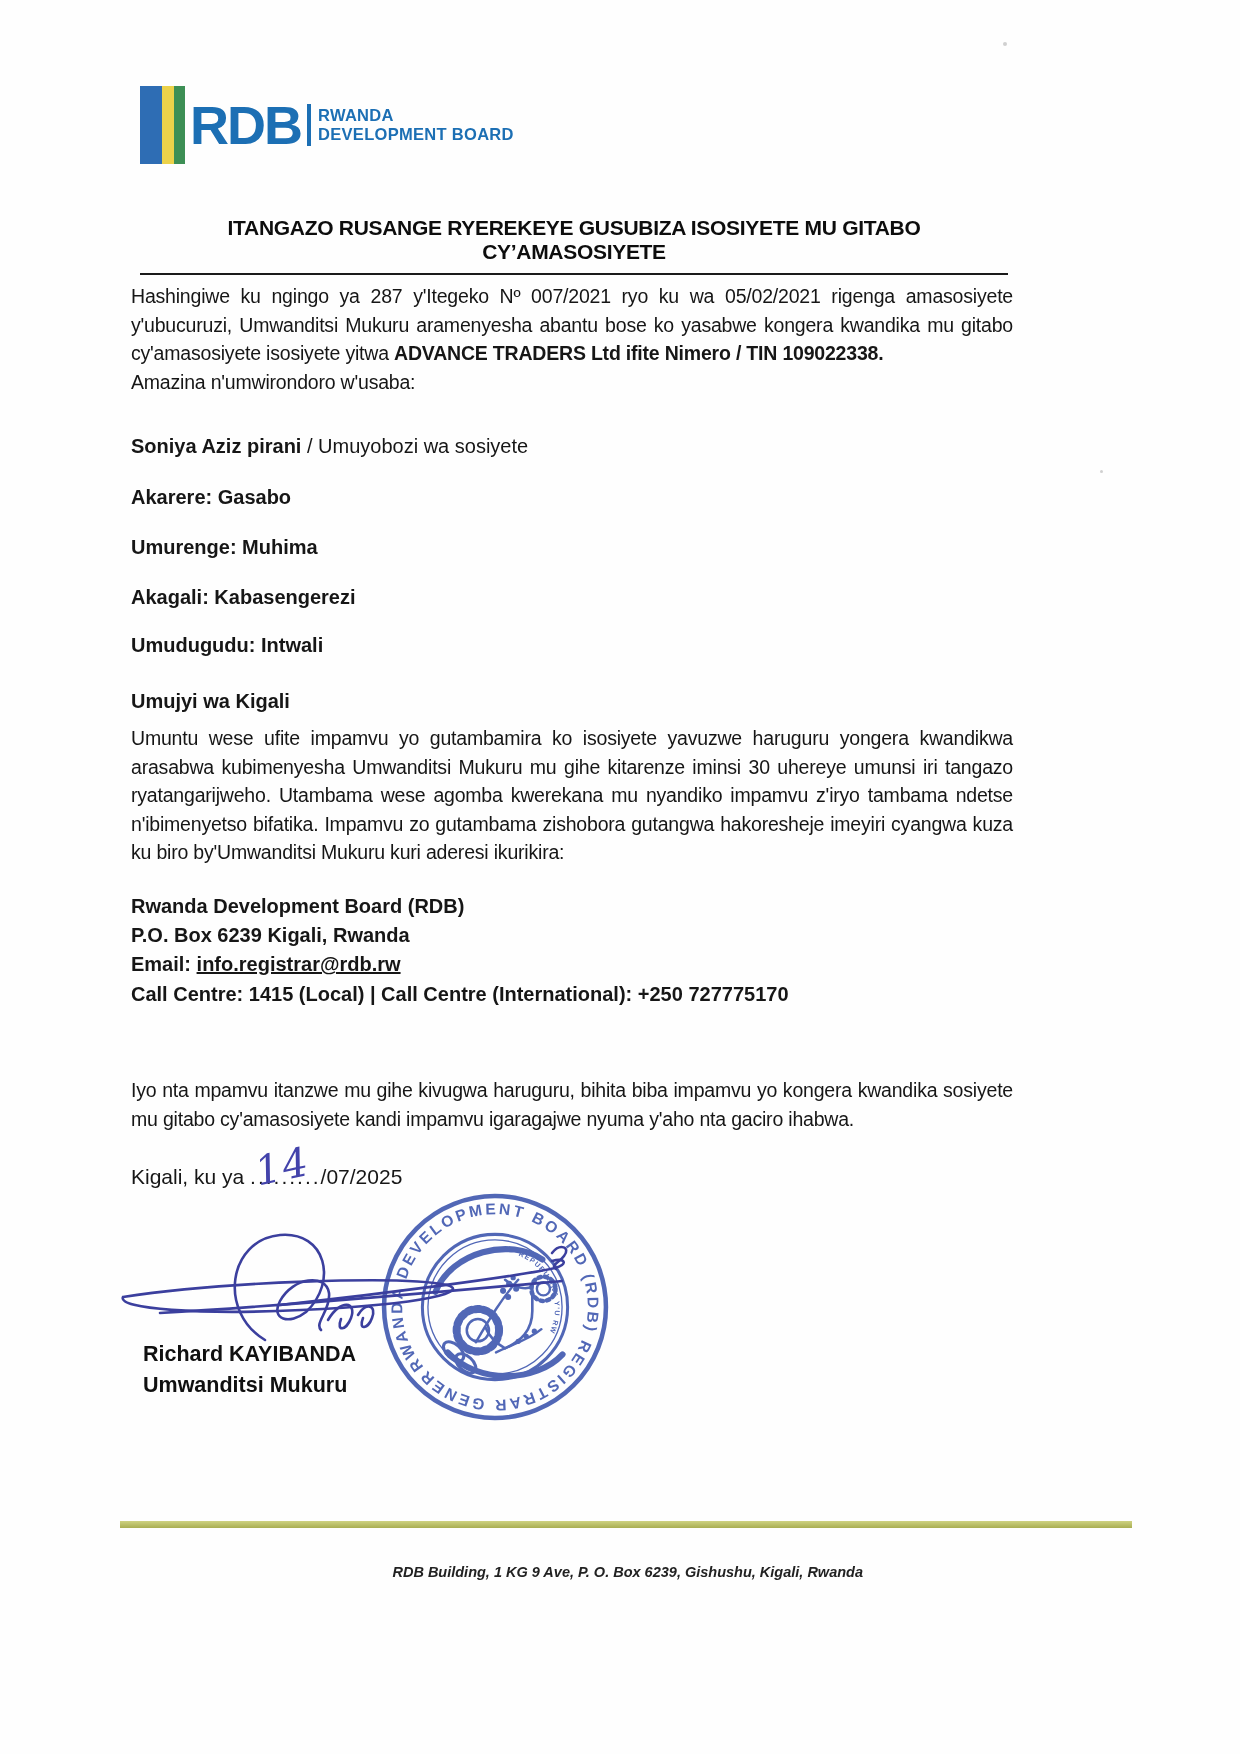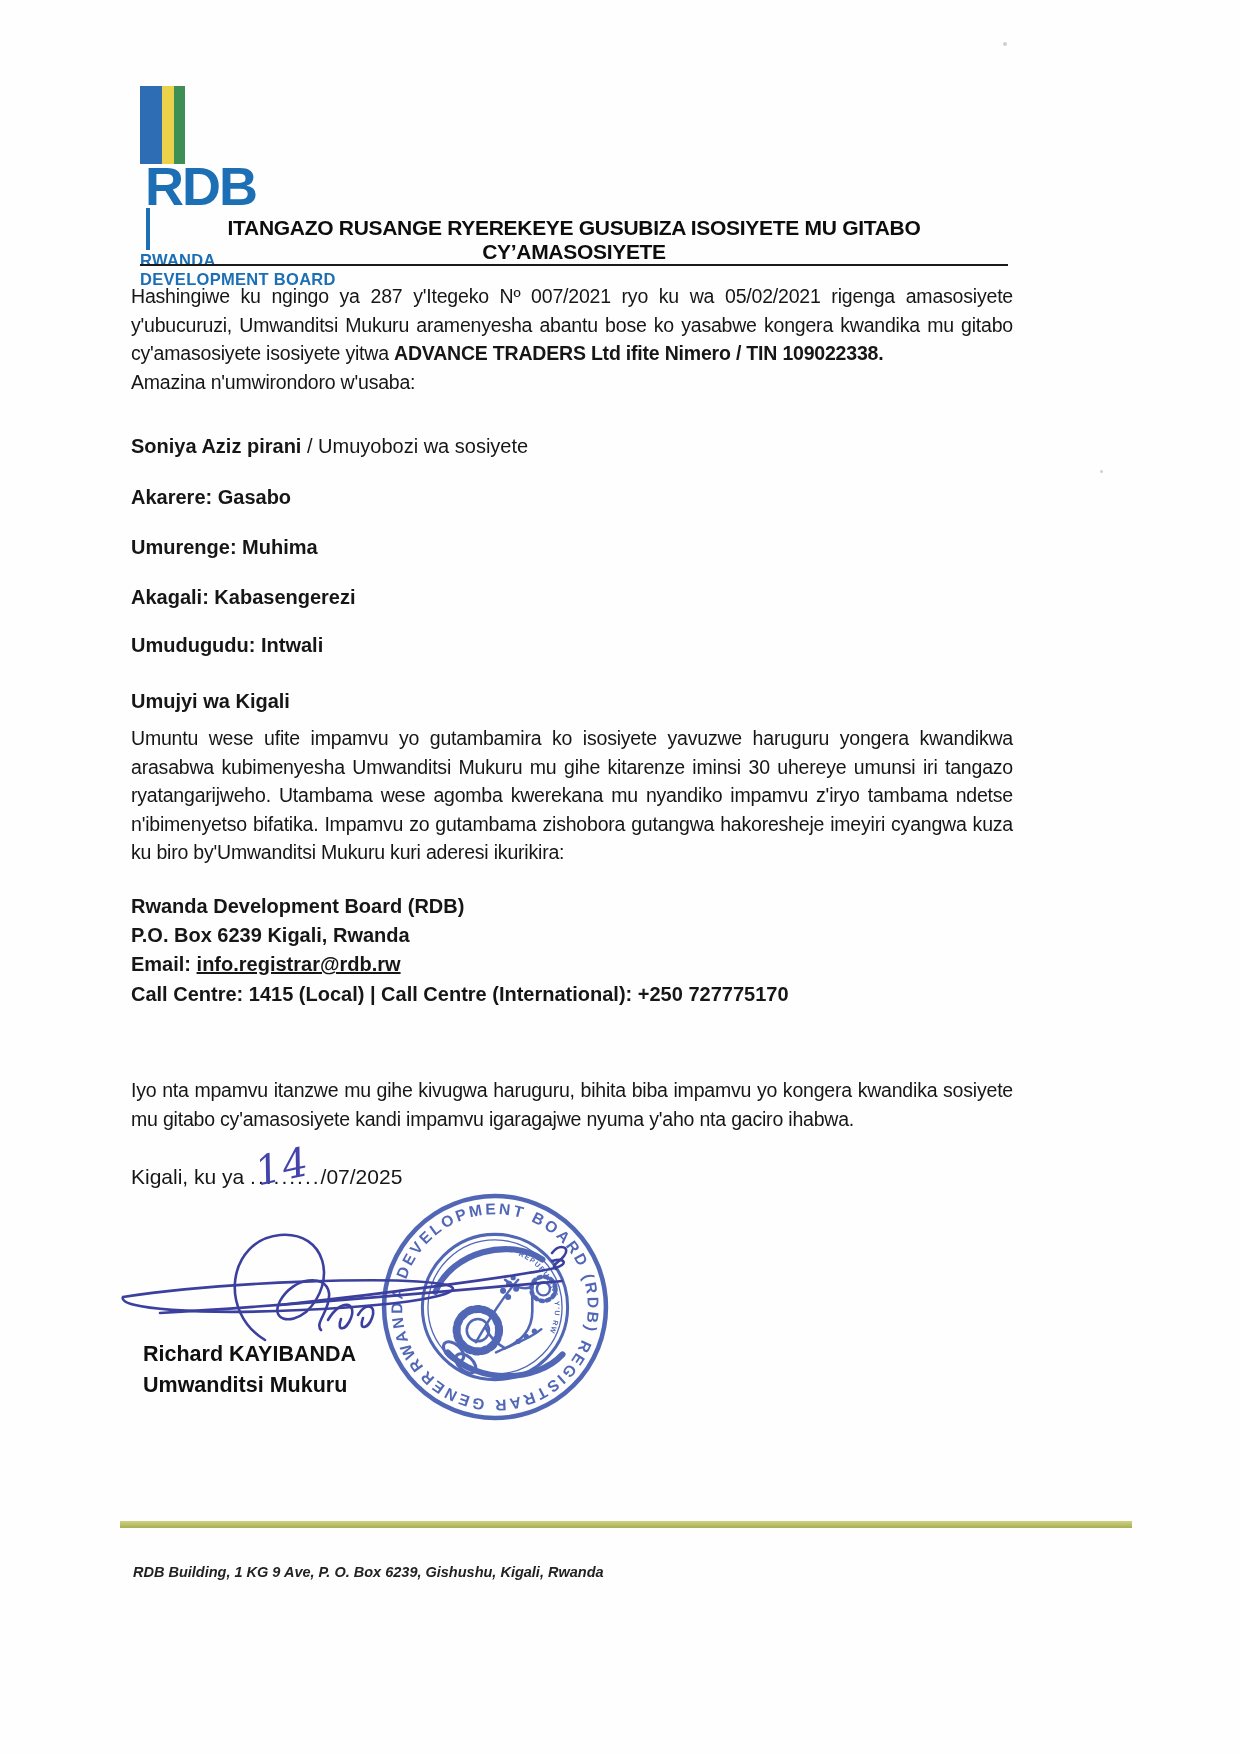--- a/index.html
+++ b/index.html
@@ -7,38 +7,38 @@
     position:relative;
     width:1240px; height:1754px;
     margin:0 auto;
     background:#fefefe;
     font-family:"Liberation Sans", sans-serif;
     color:#161616;
     overflow:hidden;
   }
 
   
-  .logo { position:absolute; top:86px; left:140px; display:flex; align-items:flex-start;flex-direction:column; }
+  .logo { position:absolute; top:86px; left:140px; display:flex; align-items:center; }
   .flagbars { display:flex; height:78px; }
   .flagbars .bar-b { width:22px; background:#2e6db4; }
   .flagbars .bar-y { width:12px; background:#ecd24a; }
   .flagbars .bar-g { width:11px; background:#3d8f55; }
   .rdb-acronym {
     font-size:54px; font-weight:bold; color:#1c6fb4;
     letter-spacing:-2px; line-height:44px; margin-left:5px;
   }
   .logo-divider { width:4px; height:42px; background:#1c6fb4; margin:0 7px 1px 6px; }
   .org-name { color:#1c6fb4; font-weight:bold; font-size:16.5px; line-height:19px; letter-spacing:.3px; padding-bottom:1px; }
 
   
   .title {
     position:absolute; top:216px; left:140px; width:868px;
     text-align:center; font-weight:bold; font-size:21px;
     letter-spacing:-0.3px; color:#0d0d0d;
-    border-bottom:2.5px solid #1a1a1a; 
+    border-bottom:2.5px solid #1a1a1a; padding-bottom:9px;
   }
 
   .para {
     position:absolute; left:131px; width:882px;
     font-size:19.5px; line-height:28.5px; letter-spacing:-0.2px;
     text-align:justify;
   }
   .b { font-weight:bold; }
   .p1 { top:282px; }
   .p2 { top:724px; }
@@ -70,21 +70,21 @@
 
   .sign-name { position:absolute; left:143px; top:1339px; font-size:21.5px; font-weight:bold; line-height:30.5px; color:#101010; }
 
   
   .footer-rule {
     position:absolute; left:120px; top:1521px; width:1012px; height:7px;
     background:linear-gradient(to bottom,#ced282,#a9ae52);
   }
   .footer-text {
     position:absolute; left:133px; top:1564px; width:730px;
-    text-align:left; font-size:14.5px; font-weight:bold; font-style:italic;
+    text-align:right; font-size:14.5px; font-weight:bold; font-style:italic;
     letter-spacing:0; color:#222;
   }
 
   
   .speck { position:absolute; background:#9a9a9a; border-radius:50%; opacity:.45; }
 </style>
 </head>
 <body>
 
 <div class="page">

